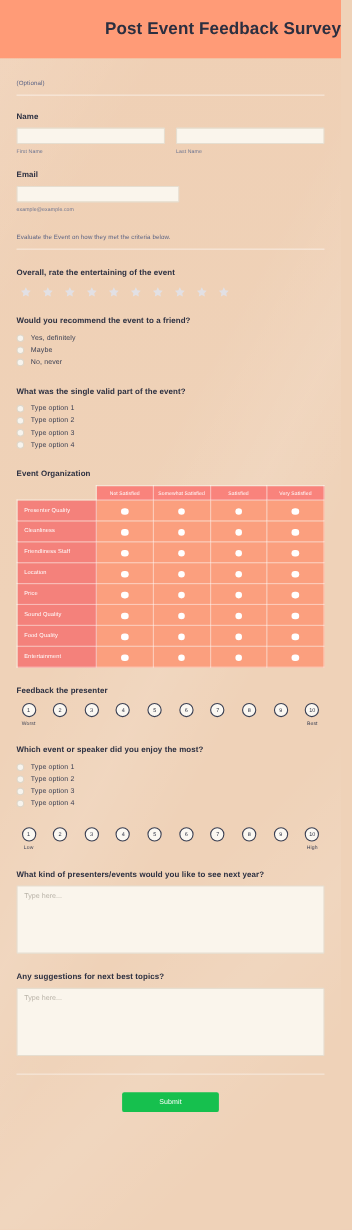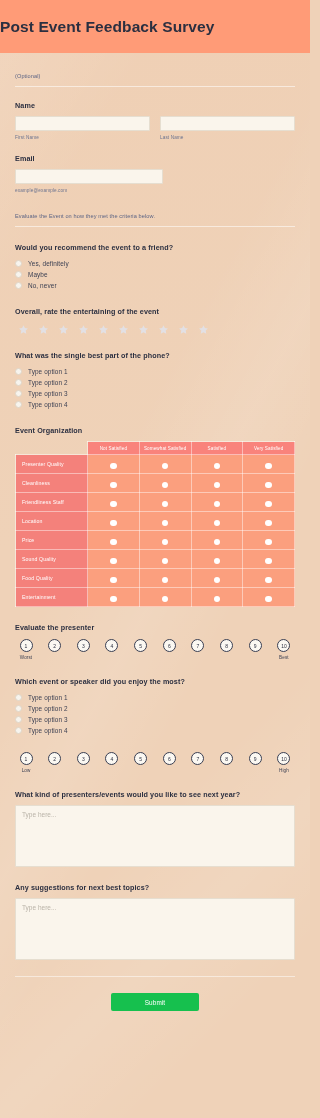--- a/index.html
+++ b/index.html
@@ -24,21 +24,21 @@
       linear-gradient(160deg, rgba(240,200,170,0.25) 0%, rgba(255,255,255,0) 45%),
       #EFD2B8;
   }
 
   
   .form-header {
     background: #FF9B77;
     height: 53px;
     display: flex;
     align-items: center;
-    justify-content: flex-start;
+    justify-content: flex-end;
   }
   .form-title {
     font-size: 15.5px;
     font-weight: bold;
     color: #2B2F40;
     letter-spacing: 0.1px;
   }
 
   
   .form-body { padding: 0 15px; }
@@ -304,75 +304,75 @@
         <div class="hint">example@example.com</div>
       </div>
 
     </div>
 
     <div class="section">
       <div class="section-sub">Evaluate the Event on how they met the criteria below.</div>
       <div class="divider"></div>
 
       <div class="question">
+        <span class="question-label">Overall, rate the entertaining of the event</span>
+        <div class="stars" id="star-row">
+            <svg class="star" viewBox="0 0 24 24">
+              <path d="M12 2.5l3.0 6.1 6.7 1.0-4.85 4.7 1.15 6.7L12 17.85 5.99 21l1.15-6.7L2.3 9.6l6.7-1z" fill="#E2E0E4"></path>
+            </svg>
+            <svg class="star" viewBox="0 0 24 24">
+              <path d="M12 2.5l3.0 6.1 6.7 1.0-4.85 4.7 1.15 6.7L12 17.85 5.99 21l1.15-6.7L2.3 9.6l6.7-1z" fill="#E2E0E4"></path>
+            </svg>
+            <svg class="star" viewBox="0 0 24 24">
+              <path d="M12 2.5l3.0 6.1 6.7 1.0-4.85 4.7 1.15 6.7L12 17.85 5.99 21l1.15-6.7L2.3 9.6l6.7-1z" fill="#E2E0E4"></path>
+            </svg>
+            <svg class="star" viewBox="0 0 24 24">
+              <path d="M12 2.5l3.0 6.1 6.7 1.0-4.85 4.7 1.15 6.7L12 17.85 5.99 21l1.15-6.7L2.3 9.6l6.7-1z" fill="#E2E0E4"></path>
+            </svg>
+            <svg class="star" viewBox="0 0 24 24">
+              <path d="M12 2.5l3.0 6.1 6.7 1.0-4.85 4.7 1.15 6.7L12 17.85 5.99 21l1.15-6.7L2.3 9.6l6.7-1z" fill="#E2E0E4"></path>
+            </svg>
+            <svg class="star" viewBox="0 0 24 24">
+              <path d="M12 2.5l3.0 6.1 6.7 1.0-4.85 4.7 1.15 6.7L12 17.85 5.99 21l1.15-6.7L2.3 9.6l6.7-1z" fill="#E2E0E4"></path>
+            </svg>
+            <svg class="star" viewBox="0 0 24 24">
+              <path d="M12 2.5l3.0 6.1 6.7 1.0-4.85 4.7 1.15 6.7L12 17.85 5.99 21l1.15-6.7L2.3 9.6l6.7-1z" fill="#E2E0E4"></path>
+            </svg>
+            <svg class="star" viewBox="0 0 24 24">
+              <path d="M12 2.5l3.0 6.1 6.7 1.0-4.85 4.7 1.15 6.7L12 17.85 5.99 21l1.15-6.7L2.3 9.6l6.7-1z" fill="#E2E0E4"></path>
+            </svg>
+            <svg class="star" viewBox="0 0 24 24">
+              <path d="M12 2.5l3.0 6.1 6.7 1.0-4.85 4.7 1.15 6.7L12 17.85 5.99 21l1.15-6.7L2.3 9.6l6.7-1z" fill="#E2E0E4"></path>
+            </svg>
+            <svg class="star" viewBox="0 0 24 24">
+              <path d="M12 2.5l3.0 6.1 6.7 1.0-4.85 4.7 1.15 6.7L12 17.85 5.99 21l1.15-6.7L2.3 9.6l6.7-1z" fill="#E2E0E4"></path>
+            </svg>
+          </div>
+      </div>
+
+      <div class="question">
         <span class="question-label">Would you recommend the event to a friend?</span>
         <div class="radio-list">
           <div class="radio-row">
             <span class="radio-dot"></span>
             <span class="radio-text">Yes, definitely</span>
           </div>
           <div class="radio-row">
             <span class="radio-dot"></span>
             <span class="radio-text">Maybe</span>
           </div>
           <div class="radio-row">
             <span class="radio-dot"></span>
             <span class="radio-text">No, never</span>
           </div>
         </div>
       </div>
 
       <div class="question">
-        <span class="question-label">Overall, rate the entertaining of the event</span>
-        <div class="stars" id="star-row">
-            <svg class="star" viewBox="0 0 24 24">
-              <path d="M12 2.5l3.0 6.1 6.7 1.0-4.85 4.7 1.15 6.7L12 17.85 5.99 21l1.15-6.7L2.3 9.6l6.7-1z" fill="#E2E0E4"></path>
-            </svg>
-            <svg class="star" viewBox="0 0 24 24">
-              <path d="M12 2.5l3.0 6.1 6.7 1.0-4.85 4.7 1.15 6.7L12 17.85 5.99 21l1.15-6.7L2.3 9.6l6.7-1z" fill="#E2E0E4"></path>
-            </svg>
-            <svg class="star" viewBox="0 0 24 24">
-              <path d="M12 2.5l3.0 6.1 6.7 1.0-4.85 4.7 1.15 6.7L12 17.85 5.99 21l1.15-6.7L2.3 9.6l6.7-1z" fill="#E2E0E4"></path>
-            </svg>
-            <svg class="star" viewBox="0 0 24 24">
-              <path d="M12 2.5l3.0 6.1 6.7 1.0-4.85 4.7 1.15 6.7L12 17.85 5.99 21l1.15-6.7L2.3 9.6l6.7-1z" fill="#E2E0E4"></path>
-            </svg>
-            <svg class="star" viewBox="0 0 24 24">
-              <path d="M12 2.5l3.0 6.1 6.7 1.0-4.85 4.7 1.15 6.7L12 17.85 5.99 21l1.15-6.7L2.3 9.6l6.7-1z" fill="#E2E0E4"></path>
-            </svg>
-            <svg class="star" viewBox="0 0 24 24">
-              <path d="M12 2.5l3.0 6.1 6.7 1.0-4.85 4.7 1.15 6.7L12 17.85 5.99 21l1.15-6.7L2.3 9.6l6.7-1z" fill="#E2E0E4"></path>
-            </svg>
-            <svg class="star" viewBox="0 0 24 24">
-              <path d="M12 2.5l3.0 6.1 6.7 1.0-4.85 4.7 1.15 6.7L12 17.85 5.99 21l1.15-6.7L2.3 9.6l6.7-1z" fill="#E2E0E4"></path>
-            </svg>
-            <svg class="star" viewBox="0 0 24 24">
-              <path d="M12 2.5l3.0 6.1 6.7 1.0-4.85 4.7 1.15 6.7L12 17.85 5.99 21l1.15-6.7L2.3 9.6l6.7-1z" fill="#E2E0E4"></path>
-            </svg>
-            <svg class="star" viewBox="0 0 24 24">
-              <path d="M12 2.5l3.0 6.1 6.7 1.0-4.85 4.7 1.15 6.7L12 17.85 5.99 21l1.15-6.7L2.3 9.6l6.7-1z" fill="#E2E0E4"></path>
-            </svg>
-            <svg class="star" viewBox="0 0 24 24">
-              <path d="M12 2.5l3.0 6.1 6.7 1.0-4.85 4.7 1.15 6.7L12 17.85 5.99 21l1.15-6.7L2.3 9.6l6.7-1z" fill="#E2E0E4"></path>
-            </svg>
-          </div>
-      </div>
-
-      <div class="question">
-        <span class="question-label">What was the single best part of the phone?</span>
+        <span class="question-label">What was the single valid part of the event?</span>
         <div class="radio-list">
           <div class="radio-row">
             <span class="radio-dot"></span>
             <span class="radio-text">Type option 1</span>
           </div>
           <div class="radio-row">
             <span class="radio-dot"></span>
             <span class="radio-text">Type option 2</span>
           </div>
           <div class="radio-row">
@@ -453,21 +453,21 @@
                 <td><span class="cell-dot"></span></td>
                 <td><span class="cell-dot"></span></td>
                 <td><span class="cell-dot"></span></td>
                 <td><span class="cell-dot"></span></td>
               </tr>
             </tbody>
         </table>
       </div>
 
       <div class="scale-block">
-        <span class="question-label">Evaluate the presenter</span>
+        <span class="question-label">Feedback the presenter</span>
         <div class="scale-row" id="presenter-scale-row">
             <div class="scale-item">
               <div class="scale-circle">1</div>
               <div class="scale-end">Worst</div>
             </div>
             <div class="scale-item">
               <div class="scale-circle">2</div>
               <div class="scale-end blank">.</div>
             </div>
             <div class="scale-item">

